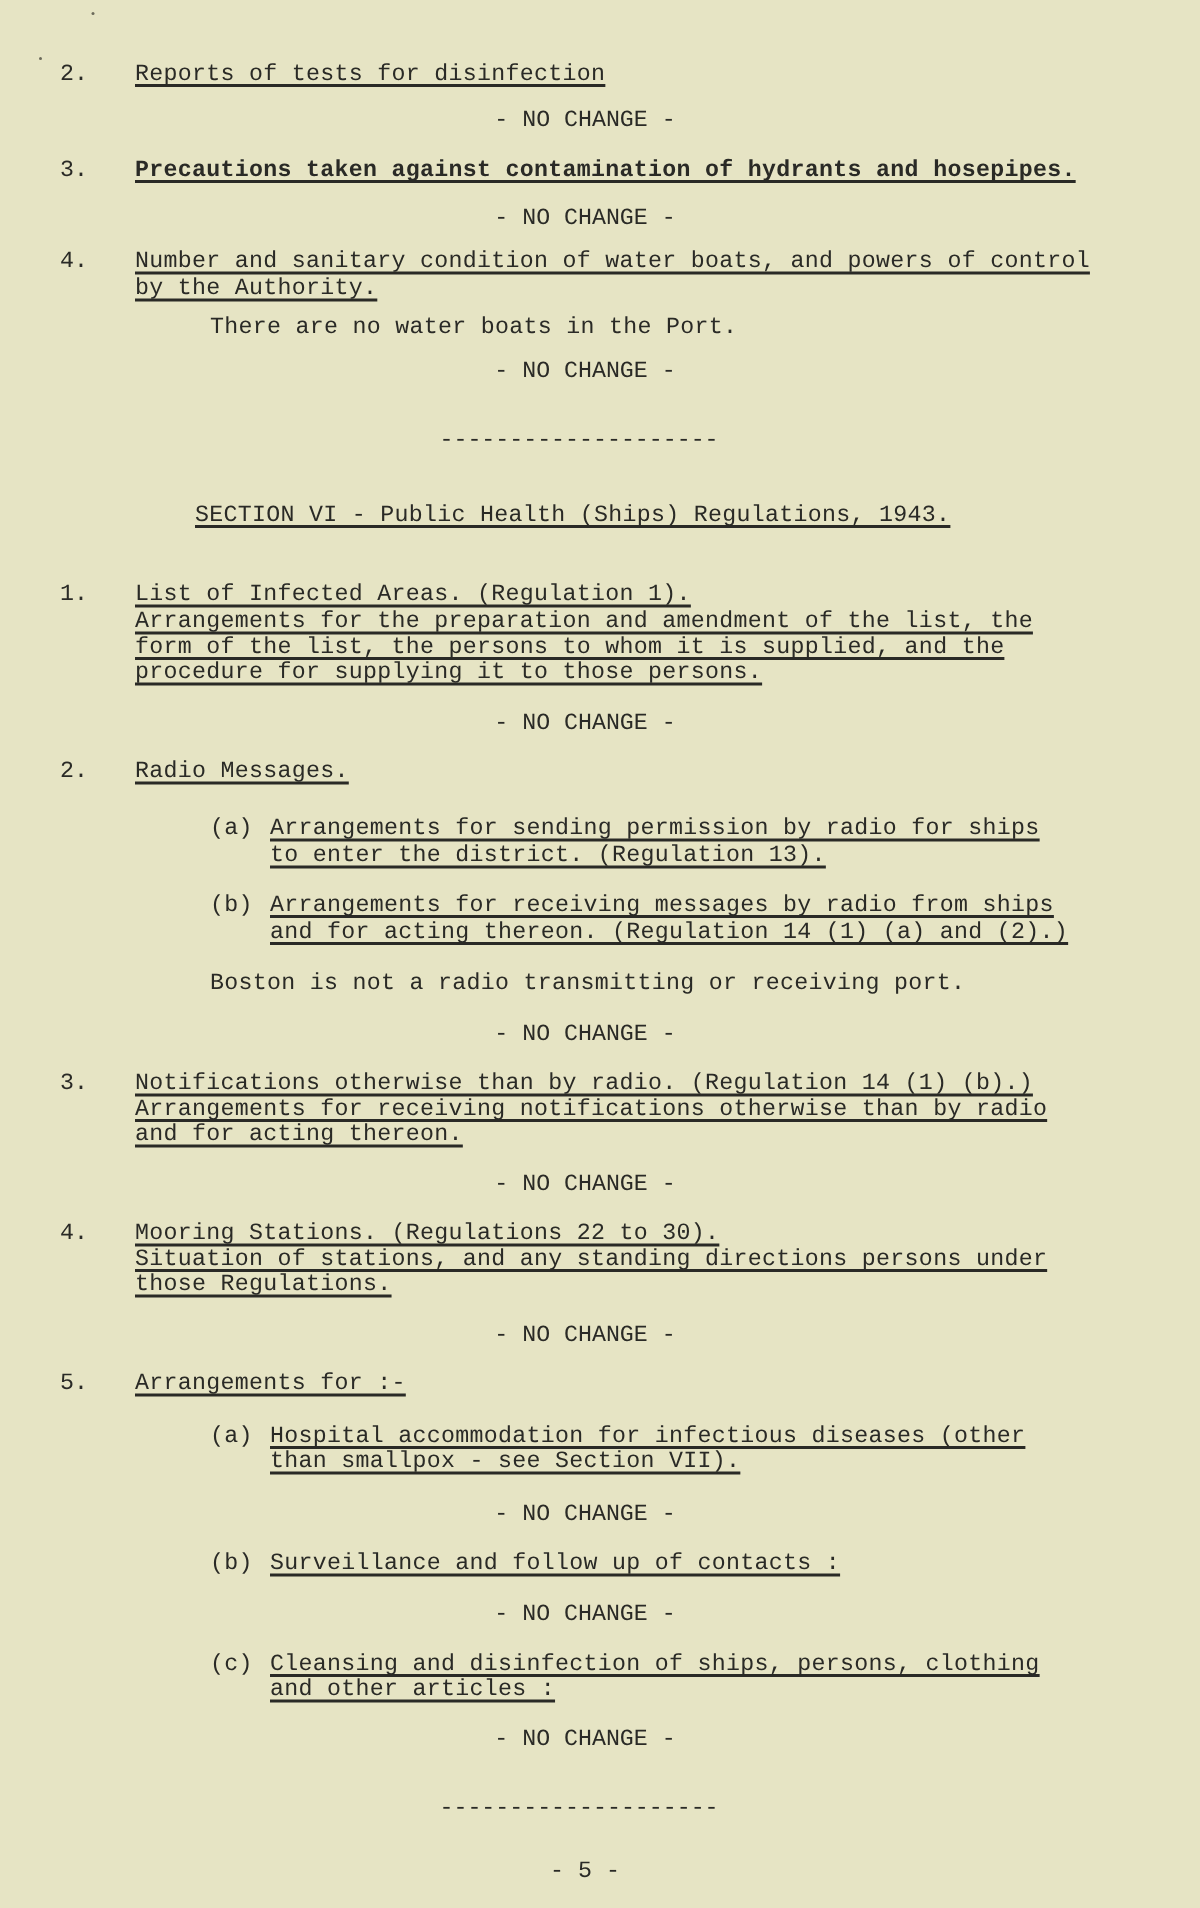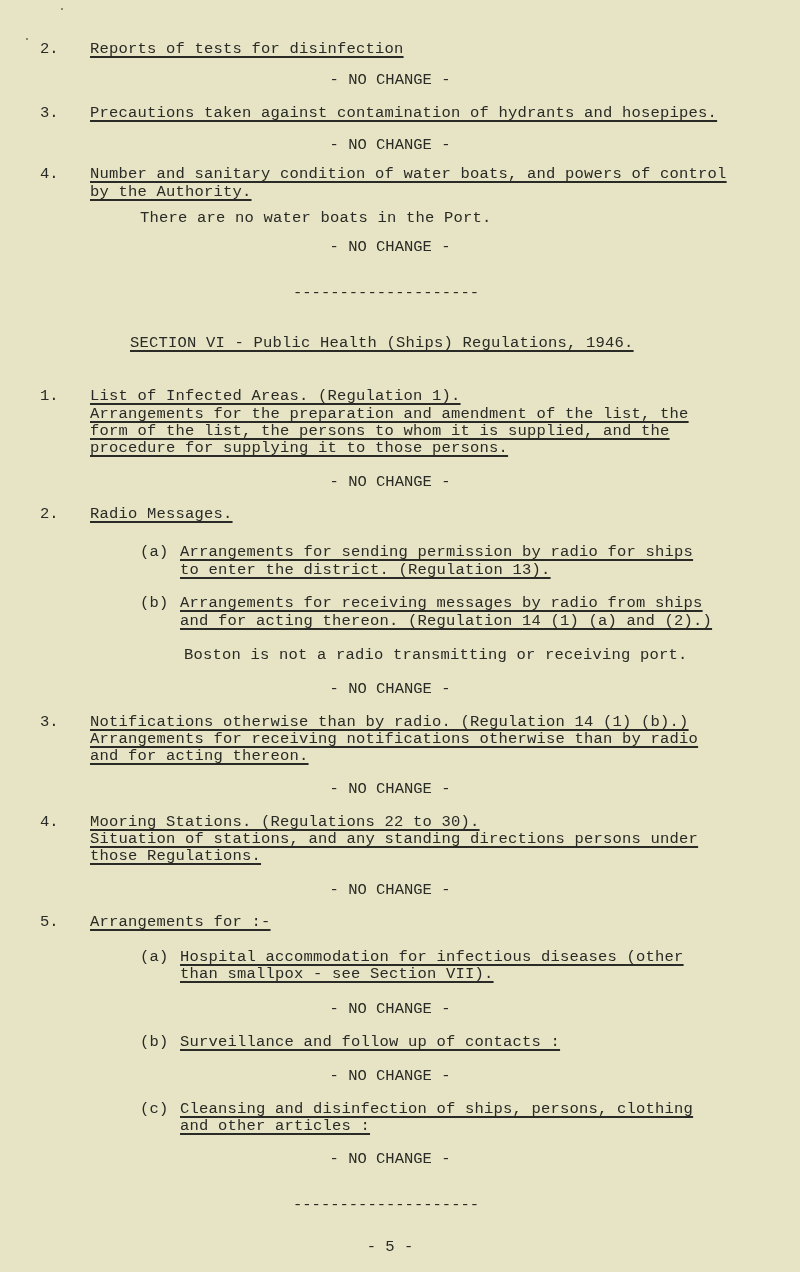--- a/index.html
+++ b/index.html
@@ -64,52 +64,52 @@
 <div class="page">
 
   <span class="speck" style="left:61px;top:8px;"></span>
   <span class="speck" style="left:26px;top:38px;"></span>
 
   <span class="num" style="left:40px;top:40px;">2.</span>
   <span class="line u" style="left:90px;top:40px;">Reports of tests for disinfection</span>
   <span class="center" style="top:71px;">- NO CHANGE -</span>
 
   <span class="num" style="left:40px;top:104px;">3.</span>
-  <span class="line u" style="left:90px;top:104px;">Precautions taken against contamination of hydrants and hosepipes.</span>
+  <span class="line u" style="left:90px;top:104px;font-weight:bold;">Precautions taken against contamination of hydrants and hosepipes.</span>
   <span class="center" style="top:136px;">- NO CHANGE -</span>
 
   <span class="num" style="left:40px;top:165px;">4.</span>
   <span class="line u" style="left:90px;top:165px;">Number and sanitary condition of water boats, and powers of control</span>
   <span class="line u" style="left:90px;top:183px;">by the Authority.</span>
   <span class="line" style="left:140px;top:209px;">There are no water boats in the Port.</span>
   <span class="center" style="top:238px;">- NO CHANGE -</span>
 
   <span class="dashes" style="left:293px;top:284px;">--------------------</span>
 
-  <span class="line u" style="left:130px;top:334px;">SECTION VI - Public Health (Ships) Regulations, 1946.</span>
+  <span class="line u" style="left:130px;top:334px;">SECTION VI - Public Health (Ships) Regulations, 1943.</span>
 
   <span class="num" style="left:40px;top:387px;">1.</span>
   <span class="line u" style="left:90px;top:387px;">List of Infected Areas. (Regulation 1).</span>
   <span class="line u" style="left:90px;top:422px;">form of the list, the persons to whom it is supplied, and the</span>
   <span class="line u" style="left:90px;top:405px;">Arrangements for the preparation and amendment of the list, the</span>
   <span class="line u" style="left:90px;top:439px;">procedure for supplying it to those persons.</span>
   <span class="center" style="top:473px;">- NO CHANGE -</span>
 
   <span class="num" style="left:40px;top:505px;">2.</span>
   <span class="line u" style="left:90px;top:505px;">Radio Messages.</span>
 
   <span class="line" style="left:140px;top:543px;">(a)</span>
   <span class="line u" style="left:180px;top:543px;">Arrangements for sending permission by radio for ships</span>
   <span class="line u" style="left:180px;top:561px;">to enter the district. (Regulation 13).</span>
 
   <span class="line" style="left:140px;top:594px;">(b)</span>
   <span class="line u" style="left:180px;top:594px;">Arrangements for receiving messages by radio from ships</span>
   <span class="line u" style="left:180px;top:612px;">and for acting thereon. (Regulation 14 (1) (a) and (2).)</span>
 
-  <span class="line" style="left:140px;top:646px;margin-left:44px;">Boston is not a radio transmitting or receiving port.</span>
+  <span class="line" style="left:140px;top:646px;">Boston is not a radio transmitting or receiving port.</span>
   <span class="center" style="top:680px;">- NO CHANGE -</span>
 
   <span class="num" style="left:40px;top:713px;">3.</span>
   <span class="line u" style="left:90px;top:713px;">Notifications otherwise than by radio. (Regulation 14 (1) (b).)</span>
   <span class="line u" style="left:90px;top:730px;">Arrangements for receiving notifications otherwise than by radio</span>
   <span class="line u" style="left:90px;top:747px;">and for acting thereon.</span>
   <span class="center" style="top:780px;">- NO CHANGE -</span>
 
   <span class="num" style="left:40px;top:813px;">4.</span>
   <span class="line u" style="left:90px;top:813px;">Mooring Stations. (Regulations 22 to 30).</span>

